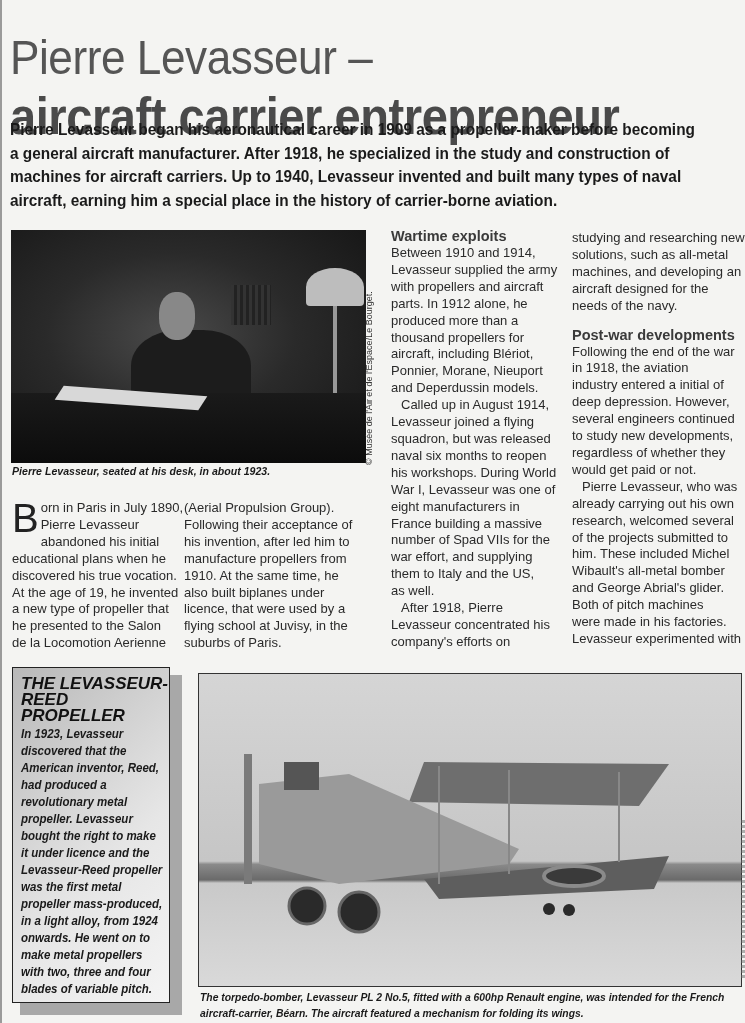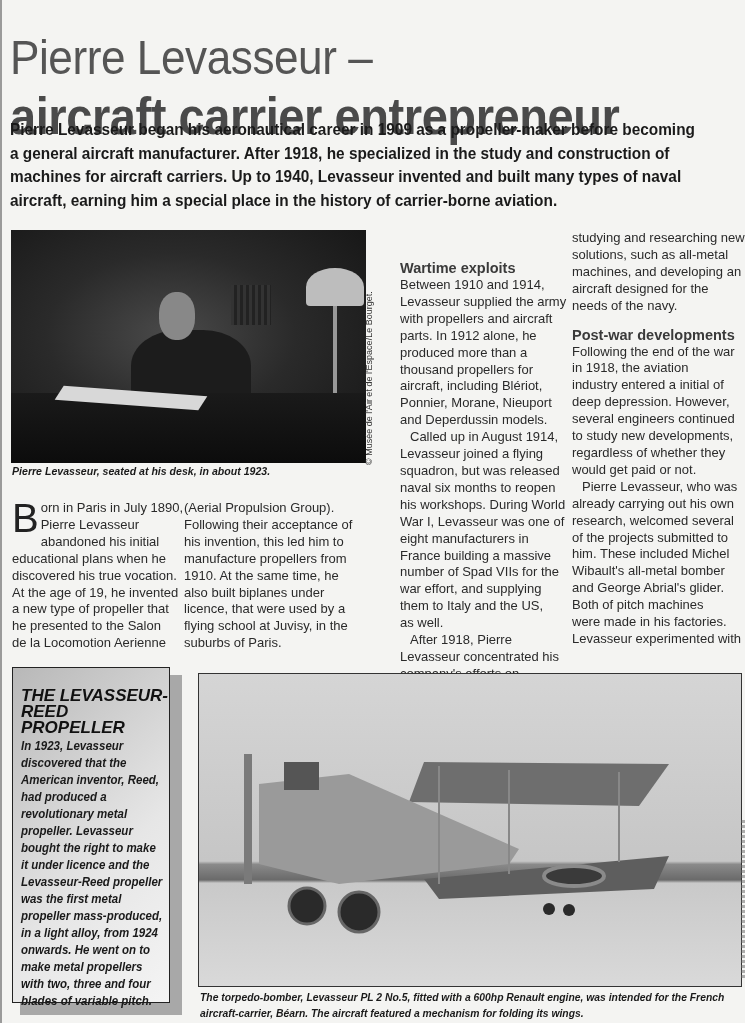--- a/index.html
+++ b/index.html
@@ -48,21 +48,21 @@
     .col { position: absolute; font-size: 13px; line-height: 16.9px; color: #2a2a2a; white-space: nowrap; }
     .col .ln { display: block; }
     .col .ind { padding-left: 10px; }
     .col h3 { margin: 0; font-size: 14.5px; line-height: 17px; font-weight: bold; color: #3a3a3a; }
     .col .gap { height: 12px; }
     .dropcap { float: left; font-size: 40px; line-height: 33px; margin: 2px 2px 0 0; color: #222; }
     .sidebar-shadow { position: absolute; left: 20px; top: 675px; width: 162px; height: 340px; background: #a8a8a8; }
     .sidebar {
       position: absolute; left: 12px; top: 667px; width: 158px; height: 336px;
       border: 1px solid #222; background: linear-gradient(135deg, #b8b8b8 0%, #e6e6e6 60%, #f4f4f4 100%);
-      padding: 20px 0 0 8px; box-sizing: border-box;
+      padding: 8px 0 0 8px; box-sizing: border-box;
     }
     .sidebar h2 { margin: 0; font-size: 17px; line-height: 16px; font-weight: bold; font-style: italic; color: #111; }
     .sidebar .body { margin-top: 2px; font-size: 12.5px; line-height: 17px; font-weight: bold; font-style: italic; color: #1a1a1a; white-space: nowrap; transform: scaleX(0.92); transform-origin: left top; }
     .photo2 {
       position: absolute; left: 198px; top: 673px; width: 542px; height: 312px;
       border: 1px solid #333; overflow: hidden;
       background: linear-gradient(#d5d5d5 0%, #c6c6c6 60%, #8a8a8a 61%, #6a6a6a 66%, #c9c9c9 67%, #d9d9d9 100%);
     }
     .photo2 svg { position: absolute; left: 0; top: 0; }
     .photo-credit-2 { position: absolute; left: 741px; top: 820px; width: 4px; height: 160px; background: repeating-linear-gradient(#666 0 3px, transparent 3px 5px); opacity: 0.5; }
@@ -107,30 +107,30 @@
   <span class="ln">discovered his true vocation.</span>
   <span class="ln">At the age of 19, he invented</span>
   <span class="ln">a new type of propeller that</span>
   <span class="ln">he presented to the Salon</span>
   <span class="ln">de la Locomotion Aerienne</span>
 </div>
 
 <div class="col" style="left:184px; top:500px;">
   <span class="ln">(Aerial Propulsion Group).</span>
   <span class="ln">Following their acceptance of</span>
-  <span class="ln">his invention, this led him to</span>
+  <span class="ln">his invention, after led him to</span>
   <span class="ln">manufacture propellers from</span>
   <span class="ln">1910. At the same time, he</span>
   <span class="ln">also built biplanes under</span>
   <span class="ln">licence, that were used by a</span>
   <span class="ln">flying school at Juvisy, in the</span>
   <span class="ln">suburbs of Paris.</span>
 </div>
 
-<div class="col" style="left:400px; top:228px;margin-top:32px;">
+<div class="col" style="left:391px; top:228px;">
   <h3>Wartime exploits</h3>
   <span class="ln">Between 1910 and 1914,</span>
   <span class="ln">Levasseur supplied the army</span>
   <span class="ln">with propellers and aircraft</span>
   <span class="ln">parts. In 1912 alone, he</span>
   <span class="ln">produced more than a</span>
   <span class="ln">thousand propellers for</span>
   <span class="ln">aircraft, including Blériot,</span>
   <span class="ln">Ponnier, Morane, Nieuport</span>
   <span class="ln">and Deperdussin models.</span>

